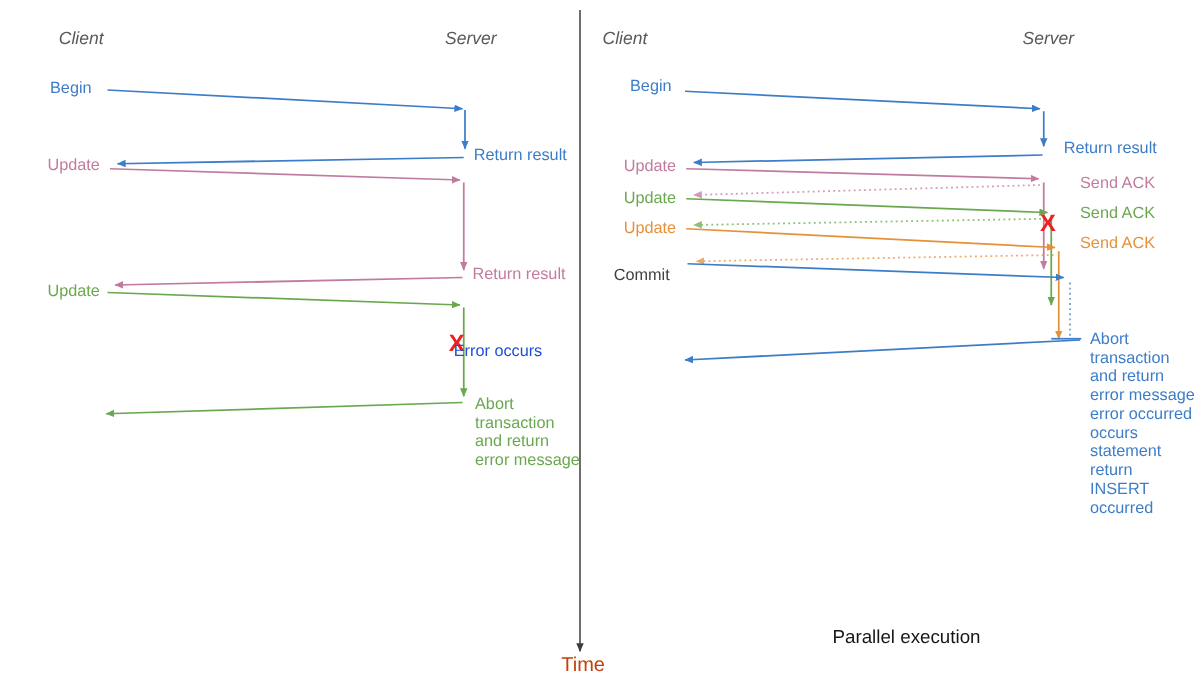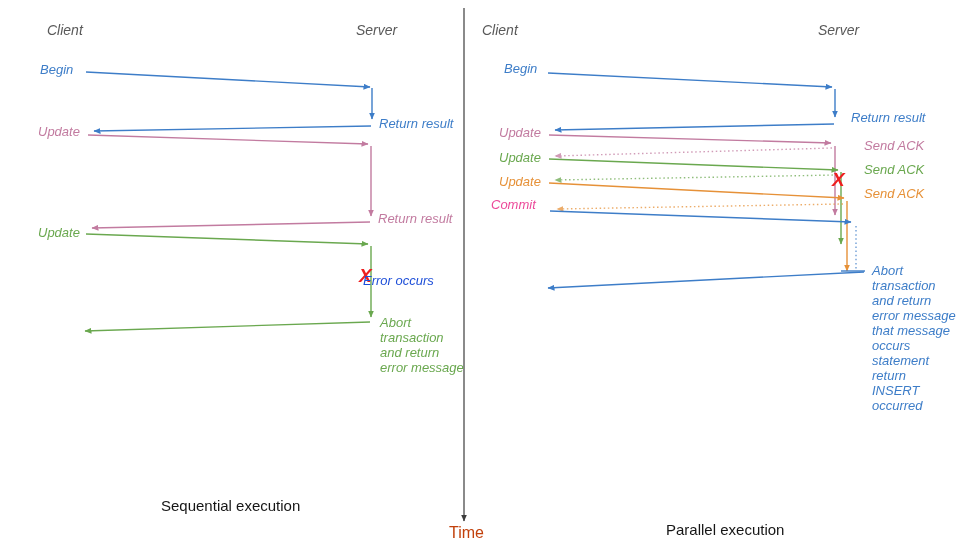--- a/index.html
+++ b/index.html
@@ -2,21 +2,21 @@
 <html><head>
 <meta charset="utf-8">
 <style>
   html,body{margin:0;padding:0;background:#ffffff;}
   .stage{
     position:relative;width:960px;height:540px;overflow:hidden;background:#ffffff;
     font-family:"Liberation Sans","DejaVu Sans",sans-serif;
   }
   #lines-svg{position:absolute;left:0;top:0;width:960px;height:540px;}
   #text-layer{position:absolute;left:0;top:0;width:960px;height:540px;}
-  .lbl{position:absolute;font-size:13px;line-height:15px;white-space:nowrap;font-style:italic;}
+  .lbl{position:absolute;font-size:13px;line-height:15px;white-space:nowrap;}
   .hdr{position:absolute;font-size:14px;font-style:italic;color:#595959;white-space:nowrap;}
   .caption{position:absolute;font-size:15px;color:#161616;white-space:nowrap;}
   .time-lbl{position:absolute;font-size:16px;color:#c2410c;white-space:nowrap;}
 </style>
 </head>
 <body>
 
 <div class="stage">
   <svg id="lines-svg" viewBox="0 0 960 540" xmlns="http://www.w3.org/2000/svg">
       <defs>
@@ -65,22 +65,21 @@
       <line x1="841" y1="271" x2="865" y2="271" stroke="#3d7dc8" stroke-width="1.4"></line>
       <line x1="864" y1="272" x2="548" y2="288" stroke="#3d7dc8" stroke-width="1.4" marker-end="url(#arrow-blue)"></line>
       <line x1="464" y1="8" x2="464" y2="521" stroke="#3c3c3c" stroke-width="1.2" marker-end="url(#arrow-axis)"></line>
     </svg>
 
   <div id="text-layer">
     <div class="hdr" style="left:47px;top:22px">Client</div>
     <div class="hdr" style="left:356px;top:22px">Server</div>
     <div class="hdr" style="left:482px;top:22px">Client</div>
     <div class="hdr" style="left:818px;top:22px">Server</div>
-    <div class="caption" style="left:161px;top:497px">Sequential execution</div>
-    <div class="caption" style="left:666px;top:521px">Parallel execution</div>
+    <div class="caption" style="left:666px;top:501px">Parallel execution</div>
     <div class="time-lbl" style="left:449px;top:524px">Time</div>
   <div class="lbl" style="left: 40px; top: 62px; color: rgb(61, 125, 200);">Begin</div>
       <div class="lbl" style="left: 379px; top: 116px; color: rgb(61, 125, 200);">Return result</div>
       <div class="lbl" style="left: 38px; top: 124px; color: rgb(194, 123, 160);">Update</div>
       <div class="lbl" style="left: 378px; top: 211px; color: rgb(194, 123, 160);">Return result</div>
       <div class="lbl" style="left: 38px; top: 225px; color: rgb(106, 168, 79);">Update</div>
       <div class="lbl" style="left: 359px; top: 268px; color: rgb(238, 31, 31); font-size: 19px; font-weight: bold;">X</div>
       <div class="lbl" style="left: 363px; top: 273px; color: #1d4ed8;">Error occurs</div>
       <div class="lbl" style="left: 380px; top: 315px; color: rgb(106, 168, 79);">
         <div>Abort</div>
@@ -89,28 +88,28 @@
         <div>error message</div>
       </div>
       <div class="lbl" style="left: 504px; top: 61px; color: rgb(61, 125, 200);">Begin</div>
       <div class="lbl" style="left: 851px; top: 110px; color: rgb(61, 125, 200);">Return result</div>
       <div class="lbl" style="left: 499px; top: 125px; color: rgb(194, 123, 160);">Update</div>
       <div class="lbl" style="left: 864px; top: 138px; color: rgb(194, 123, 160);">Send ACK</div>
       <div class="lbl" style="left: 499px; top: 150px; color: rgb(106, 168, 79);">Update</div>
       <div class="lbl" style="left: 864px; top: 162px; color: rgb(106, 168, 79);">Send ACK</div>
       <div class="lbl" style="left: 499px; top: 174px; color: rgb(230, 145, 56);">Update</div>
       <div class="lbl" style="left: 864px; top: 186px; color: rgb(230, 145, 56);">Send ACK</div>
-      <div class="lbl" style="left: 491px; top: 197px; color: #ec4899;">Commit</div>
+      <div class="lbl" style="left: 491px; top: 212px; color: #404040;">Commit</div>
       <div class="lbl" style="left: 832px; top: 172px; color: rgb(238, 31, 31); font-size: 19px; font-weight: bold;">X</div>
       <div class="lbl" style="left: 872px; top: 263px; color: rgb(61, 125, 200);">
         <div>Abort</div>
         <div>transaction</div>
         <div>and return</div>
         <div>error message</div>
-        <div>that message</div>
+        <div>error occurred</div>
         <div>occurs</div>
         <div>statement</div>
         <div>return</div>
         <div>INSERT</div>
         <div>occurred</div>
       </div>
     </div>
 </div>
 
 </body></html>

